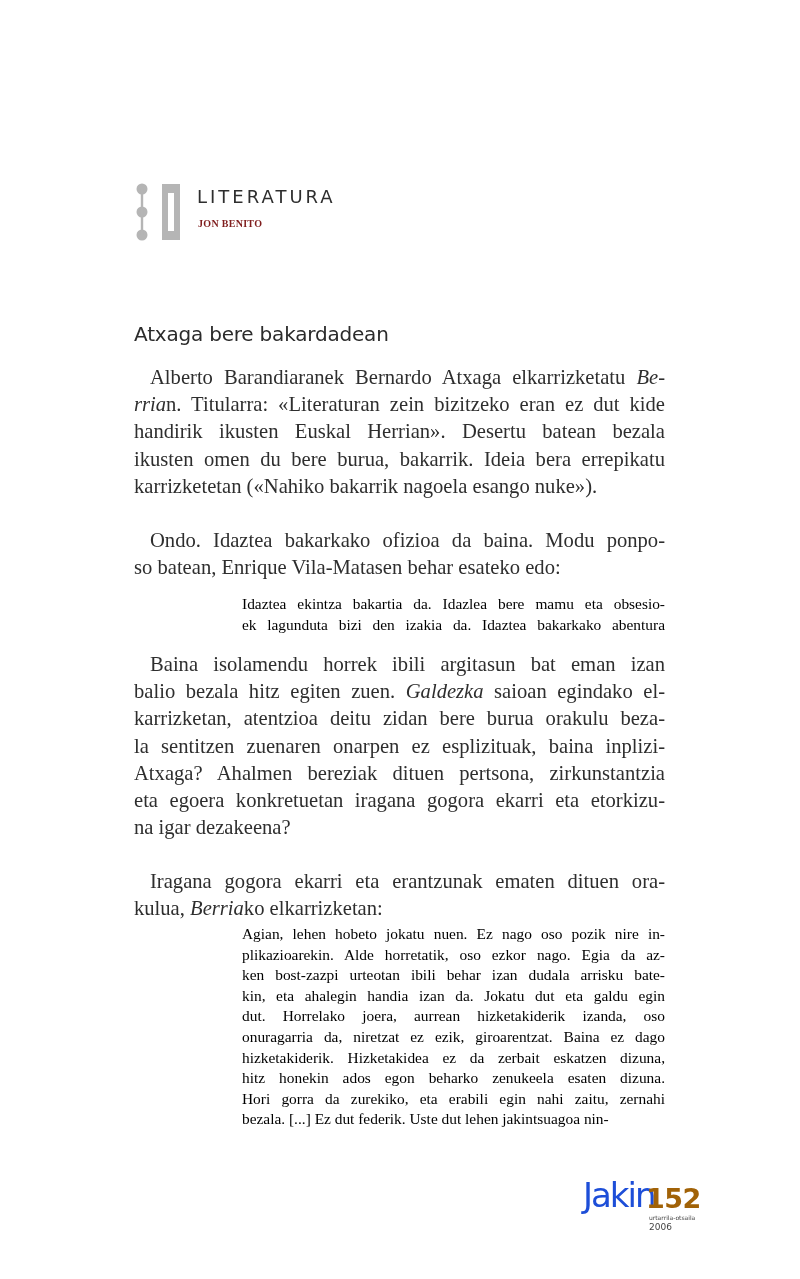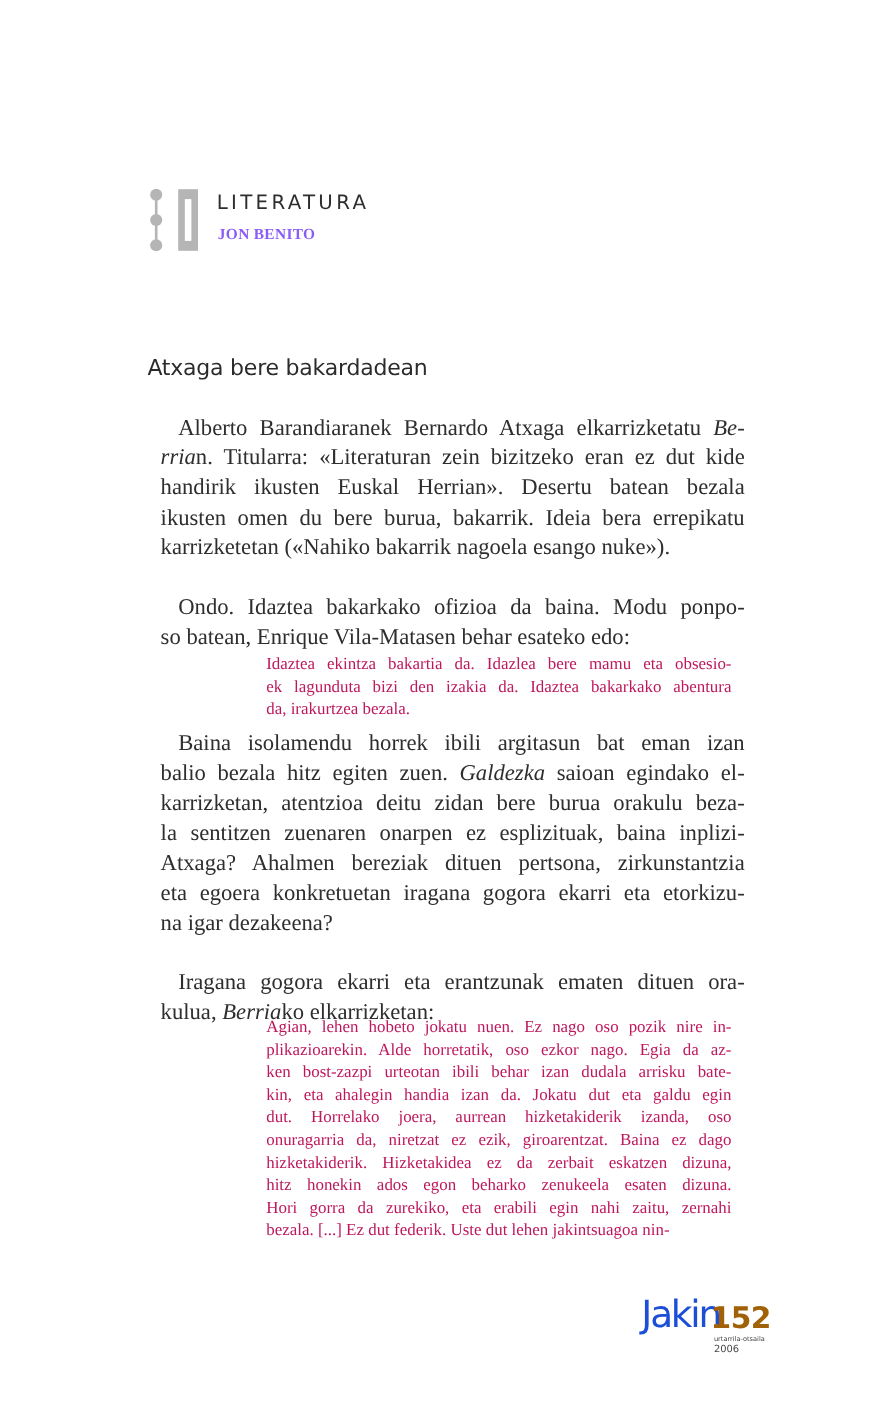--- a/index.html
+++ b/index.html
@@ -10,21 +10,21 @@
     body {
       width: 800px;
       height: 1279px;
       position: relative;
       overflow: hidden;
       color: #2b2b2b;
     }
     .section-header {
       position: absolute;
       left: 134px;
-      top: 171px;
+      top: 183px;
       height: 60px;
       width: 300px;
     }
     .section-icon {
       position: absolute;
       left: 0;
       top: 0;
       width: 52px;
       height: 58px;
     }
@@ -36,24 +36,24 @@
       font-size: 18px;
       letter-spacing: 3px;
       color: #2e2e2e;
       font-weight: normal;
     }
     .author {
       position: absolute;
       left: 64px;
       top: 35px;
       font-family: "Liberation Serif", serif;
-      font-size: 14px;
+      font-size: 10px;
       font-weight: bold;
       letter-spacing: 0.3px;
-      color: #8b5cf6;
+      color: #7f1d1d;
     }
     .article-title {
       position: absolute;
       left: 134px;
       top: 322px;
       margin: 0;
       font-family: "DejaVu Sans", sans-serif;
       font-weight: normal;
       font-size: 20px;
       color: #2b2b2b;
@@ -61,42 +61,42 @@
     }
     .body-text {
       position: absolute;
       left: 134px;
       width: 531px;
       font-family: "Liberation Serif", serif;
       font-size: 20.6px;
       line-height: 27.2px;
       color: #2e2e2e;
       text-align: justify;
-      margin: 12px;
+      margin: 0;
     }
     .body-text .line {
       display: block;
       text-align: justify;
       text-align-last: justify;
       white-space: nowrap;
     }
     .body-text .line.last {
       text-align-last: left;
     }
     .line.indent {
       padding-left: 16px;
     }
     .quote {
       position: absolute;
       left: 242px;
       width: 423px;
       font-family: "Liberation Serif", serif;
       font-size: 15.4px;
       line-height: 20.6px;
-      color: #be185d;
+      color: #000000;
       margin: 0;
     }
     .quote .line {
       display: block;
       text-align: justify;
       text-align-last: justify;
       white-space: nowrap;
     }
     .quote .line.last {
       text-align-last: left;
@@ -175,21 +175,20 @@
   </div>
 
 <div class="body-text" style="top:527px;">
     <span class="line indent">Ondo. Idaztea bakarkako ofizioa da baina. Modu ponpo-</span>
     <span class="line last">so batean, Enrique Vila-Matasen behar esateko edo:</span>
   </div>
 
 <div class="quote" style="top:594px;">
     <span class="line">Idaztea ekintza bakartia da. Idazlea bere mamu eta obsesio-</span>
     <span class="line">ek lagunduta bizi den izakia da. Idaztea bakarkako abentura</span>
-    <span class="line last">da, irakurtzea bezala.</span>
   </div>
 
 <div class="body-text" style="top:651px;">
     <span class="line indent">Baina isolamendu horrek ibili argitasun bat eman izan</span>
     <span class="line">balio bezala hitz egiten zuen. <em>Galdezka</em> saioan egindako el-</span>
     <span class="line">karrizketan, atentzioa deitu zidan bere burua orakulu beza-</span>
     <span class="line">la sentitzen zuenaren onarpen ez esplizituak, baina inplizi-</span>
     <span class="line">Atxaga? Ahalmen bereziak dituen pertsona, zirkunstantzia</span>
     <span class="line">eta egoera konkretuetan iragana gogora ekarri eta etorkizu-</span>
     <span class="line last">na igar dezakeena?</span>

